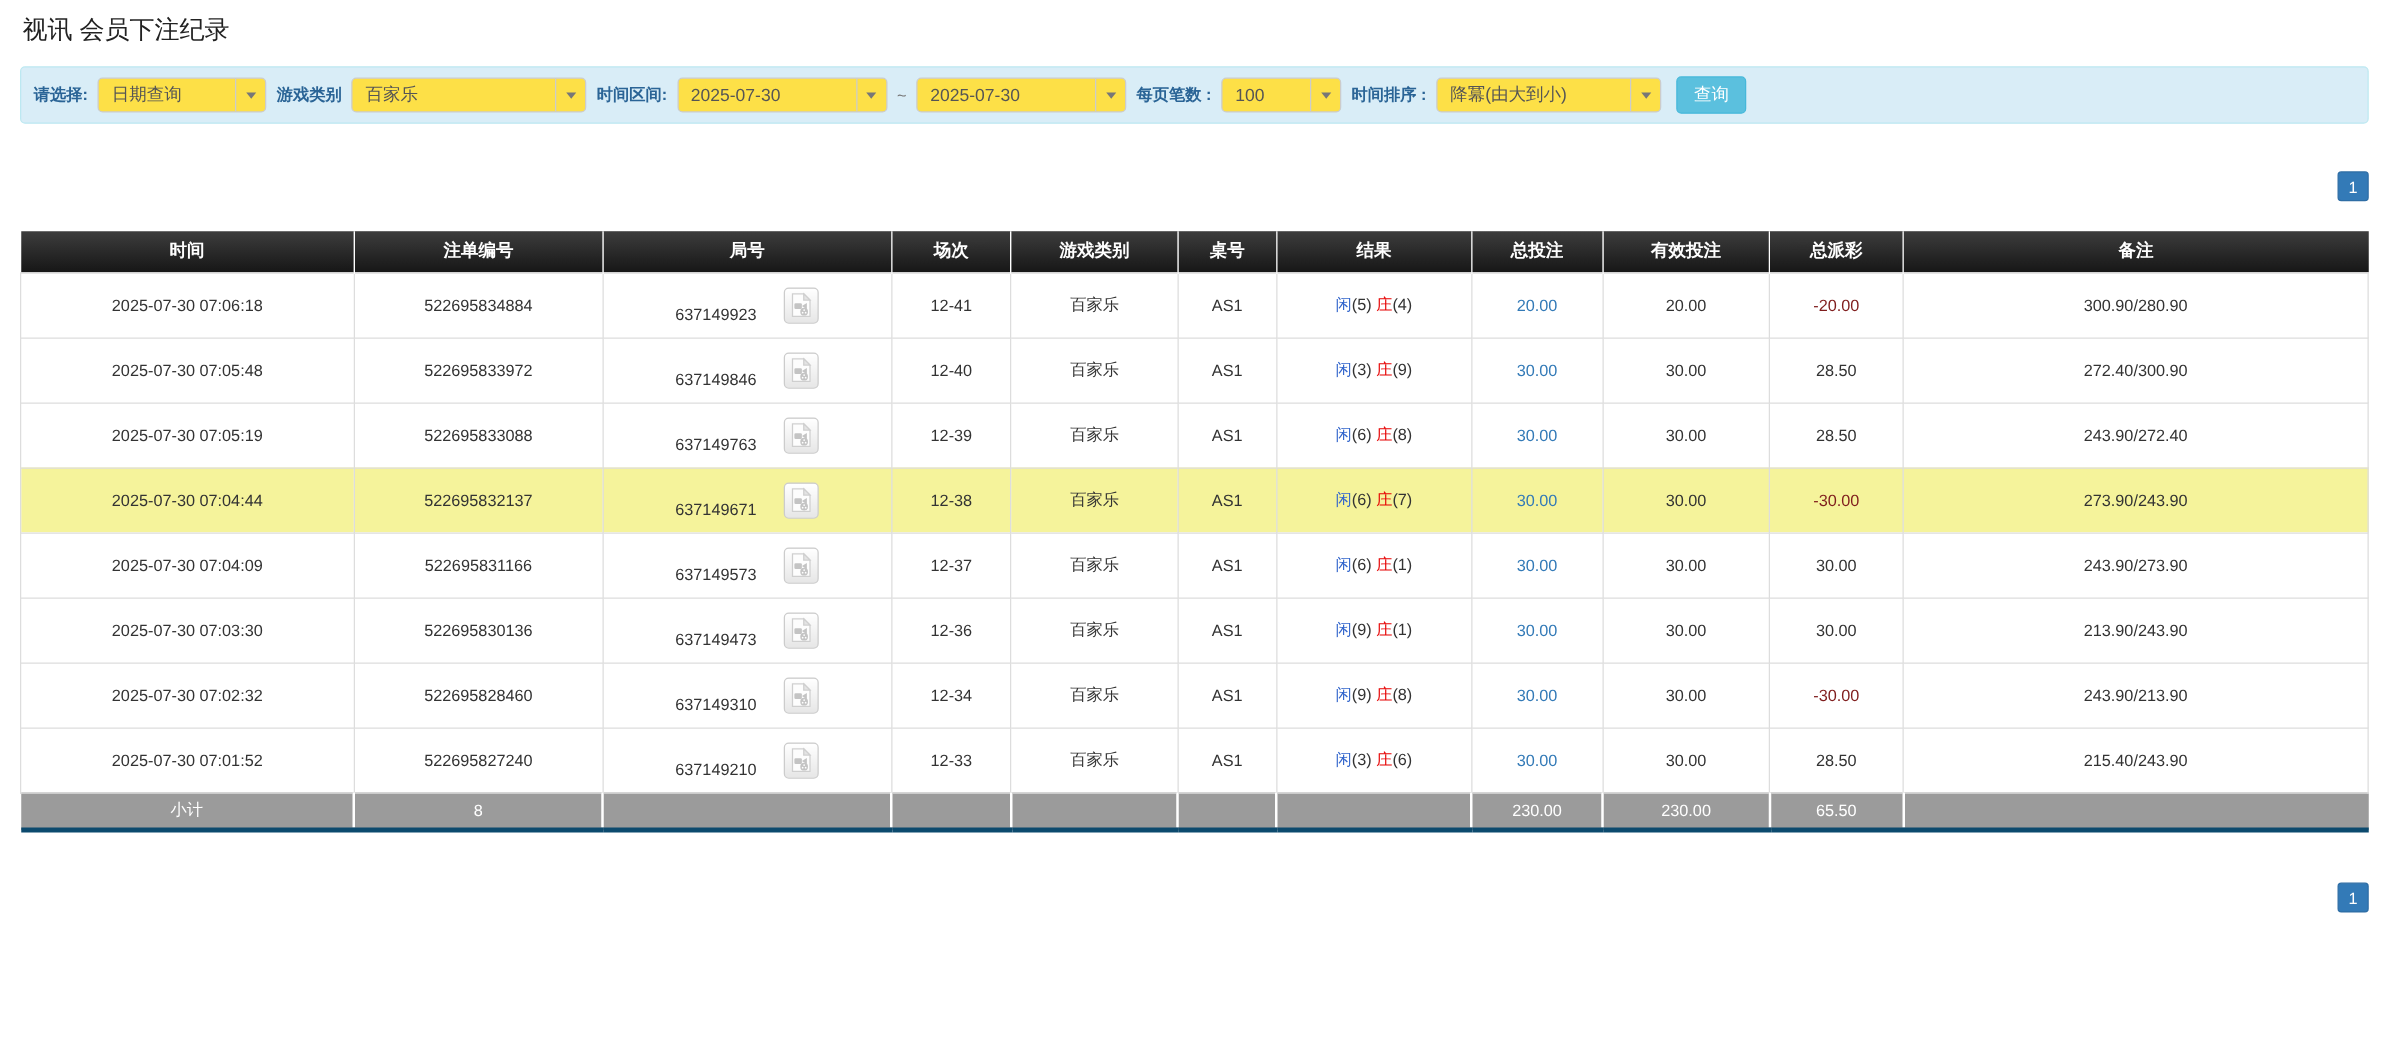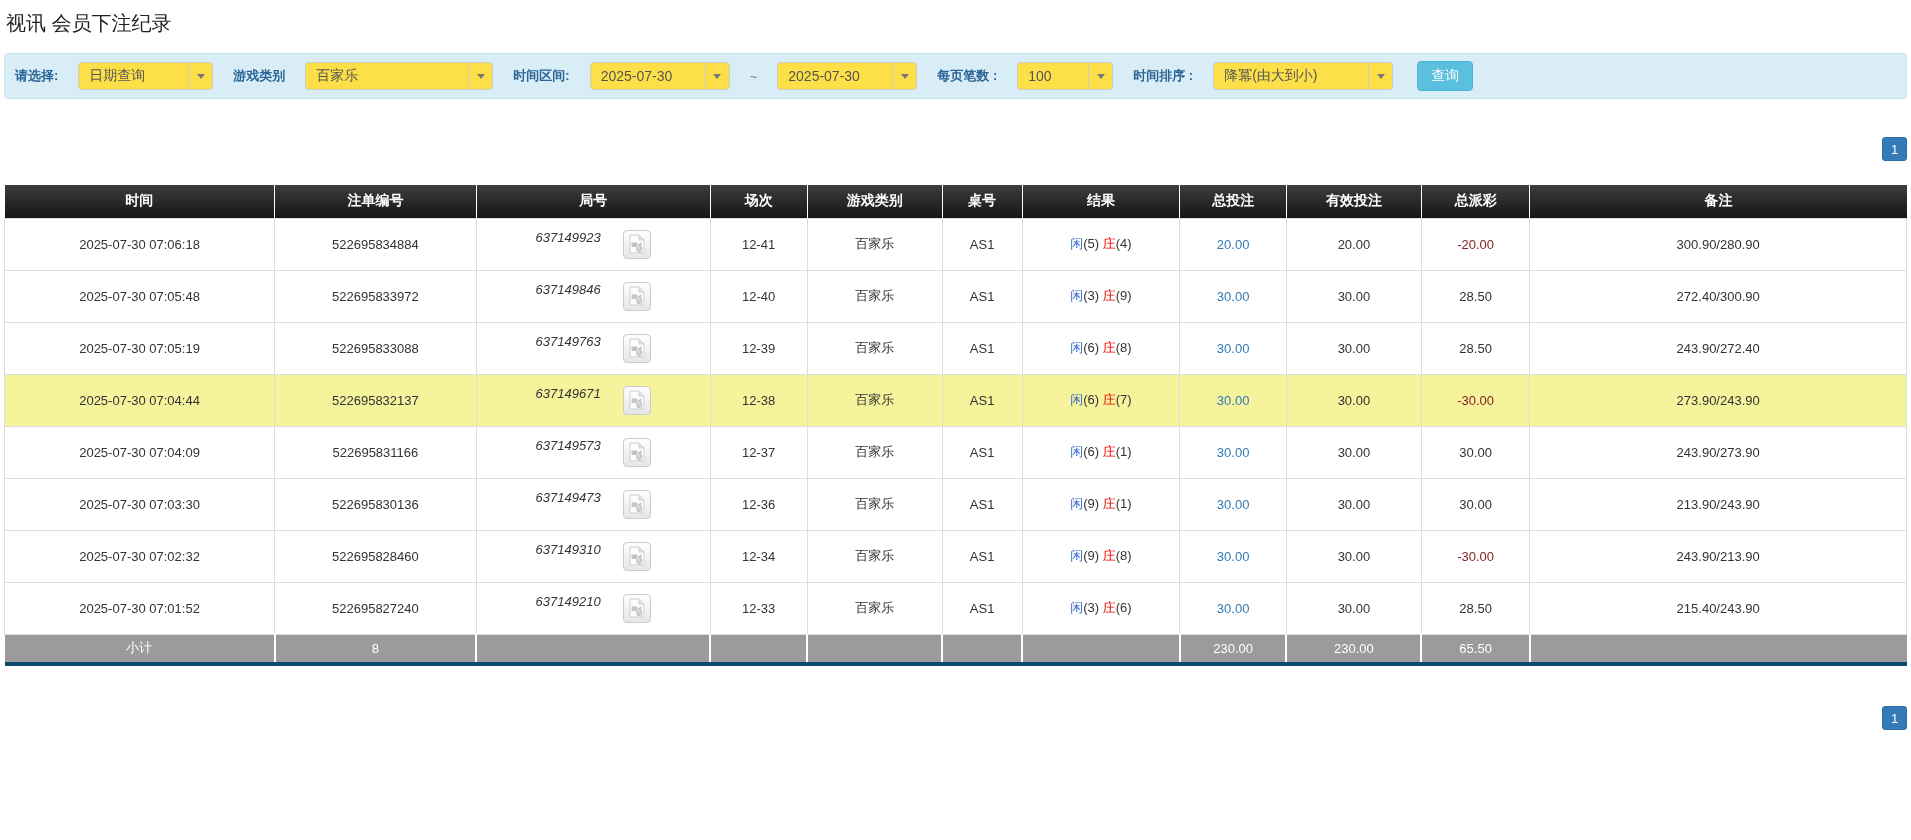--- a/index.html
+++ b/index.html
@@ -1,35 +1,35 @@
 <!DOCTYPE html>
 <html><head>
 <meta charset="utf-8">
 <style>
   * { box-sizing: border-box; margin: 0; padding: 0; }
   html,body { width: 1911px; height: 840px; background: #fff; overflow: hidden;
     font-family: "Liberation Sans", "DejaVu Sans", sans-serif; }
-  .wrap { padding: 0 4px; }
+  .wrap { padding: 0 16px; }
 
   
   .page-title { font-size: 20px; font-weight: 500; color: #222; padding: 10px 2px 0 2px; }
 
   
   .filter-bar { margin-top: 16px; height: 46px; background: #d9edf7; border: 1px solid #bce8f1;
-    border-radius: 4px; display: flex; align-items: center; gap: 20px; padding: 0 10px; }
+    border-radius: 4px; display: flex; align-items: center; gap: 8px; padding: 0 10px; }
   .flabel { font-size: 13px; font-weight: bold; color: #2a6496; white-space: nowrap; }
   .select { background: #fde047; border: 1px solid #ccc; border-radius: 4px; height: 28px;
     display: inline-flex; align-items: stretch; cursor: pointer; }
   .select-value { font-size: 14px; color: #555; display: flex; align-items: center;
     padding: 0 8px 0 10px; flex: 1; white-space: nowrap; }
   .select-arrow { width: 24px; border-left: 1px solid #ccc; display: flex;
     align-items: center; justify-content: center; }
   .select-arrow::after { content: ""; border-left: 4px solid transparent;
     border-right: 4px solid transparent; border-top: 5px solid #777; }
-  .w-query { width: 135px; } .w-game { width: 188px; } .w-date { width: 140px; }
+  .w-query { width: 135px; } .w-game { width: 188px; } .w-date { width: 168px; }
   .w-size { width: 96px; } .w-sort { width: 180px; }
   .tilde { color: #777; font-size: 13px; }
   .search-btn { height: 30px; padding: 0 13px; background: #5bc0de; border: 1px solid #46b8da;
     border-radius: 4px; color: #fff; font-size: 14px; cursor: pointer; margin-left: 4px; }
 
   
   .info-bar { margin-top: 34px; height: 38px; background: #dff0d8; border: 1px solid #d6e9c6;
     border-radius: 4px; display: flex; align-items: center; justify-content: space-between;
     padding: 0 14px; }
   .info-left  { color: #3c763d; font-size: 13px; }
@@ -44,21 +44,21 @@
     justify-content: center; cursor: pointer; }
 
   
   table { width: 100%; border-collapse: collapse; table-layout: fixed; }
   thead th { background: linear-gradient(180deg, #3d3d3d 0%, #161616 100%); color: #fff;
     font-size: 14px; font-weight: bold; height: 33px; border-right: 1px solid #fff; }
   thead th:last-child { border-right: none; }
   tbody td { height: 52px; text-align: center; font-size: 13px; color: #333;
     border: 1px solid #ddd; background: #fff; vertical-align: middle; white-space: nowrap; }
   tr.hl td { background: #f5f39b; }
-  .round-cell { display: inline-flex; align-items: flex-start; gap: 22px; justify-content: center; font-style: italic; }
+  .round-cell { display: inline-flex; align-items: flex-end; gap: 22px; justify-content: center; }
   .video-btn { border: 1px solid #ccc; border-radius: 4px;
     background: linear-gradient(#ffffff, #e6e6e6); padding: 3px 4px 1px 4px; cursor: pointer; }
   .res-player { color: #3366cc; } .res-banker { color: #e60000; }
   .bet-link { color: #337ab7; text-decoration: none; cursor: pointer; }
   td.neg { color: #7f1d1d; }
 
   
   tr.sumrow td { background: #9b9b9b; color: #fff; height: 30px; font-size: 13px;
     border-right: 2px solid #fff; border-left: none; border-top: none;
     border-bottom: 4px solid #0c4a6e; }

